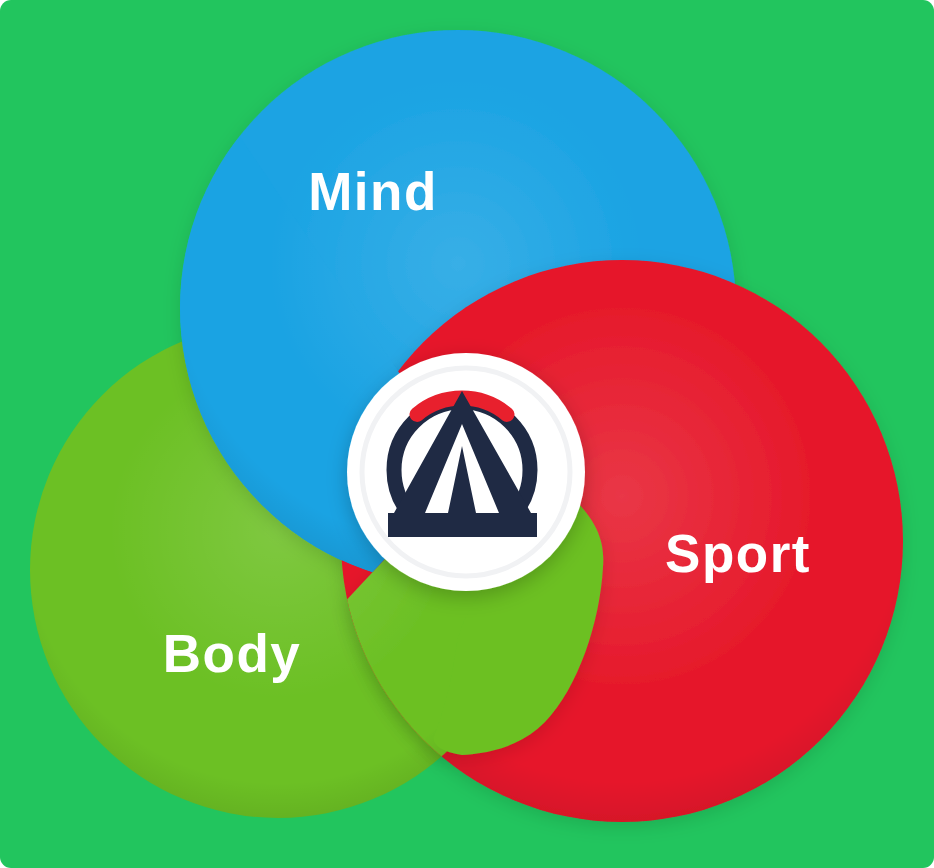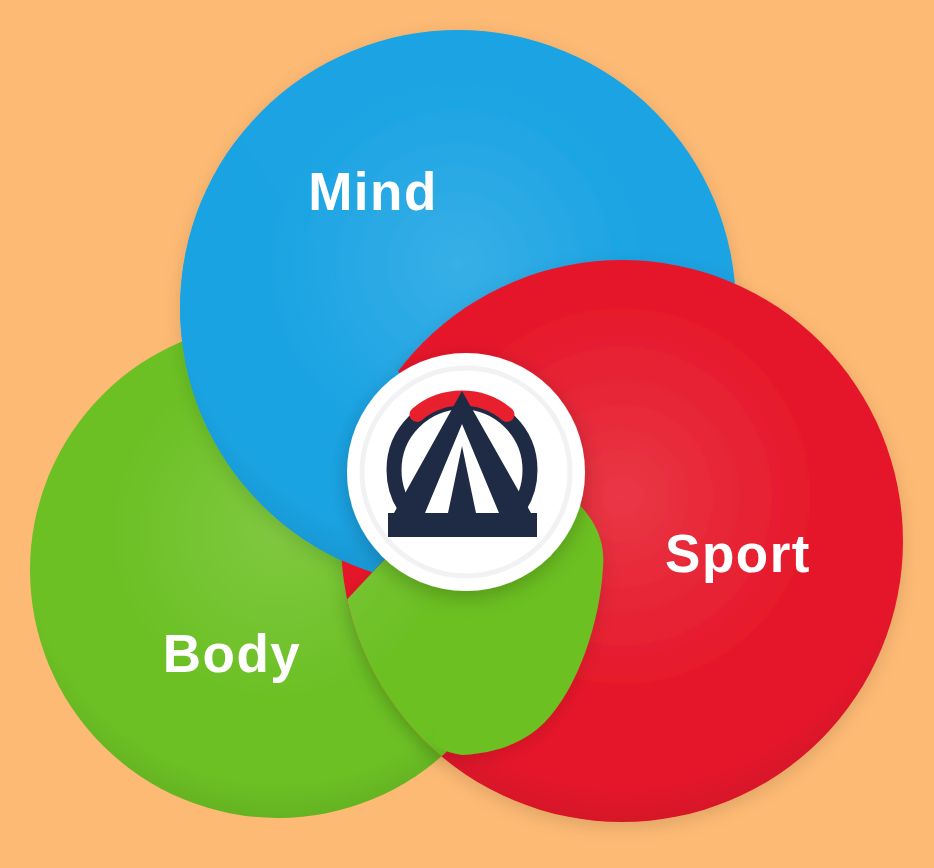--- a/index.html
+++ b/index.html
@@ -4,23 +4,24 @@
 <style>
   html, body {
     margin: 0;
     padding: 0;
     background: #ffffff;
   }
   .stage {
     position: relative;
     width: 934px;
     height: 868px;
-    background: #fdba74;
+    background: #22c55e;
     overflow: hidden;
     font-family: "Liberation Sans", sans-serif;
+    border-radius: 11px;
   }
   .circle-label {
     font-family: "Liberation Sans", sans-serif;
     font-weight: 700;
     font-size: 53px;
     letter-spacing: 1.5px;
     fill: #ffffff;
   }
 </style>
 </head>

